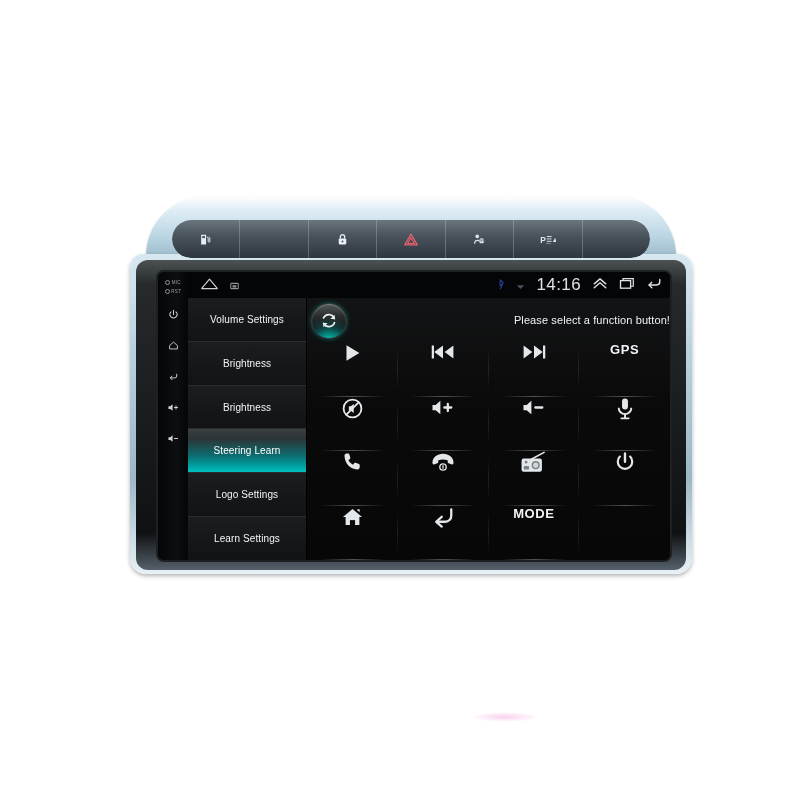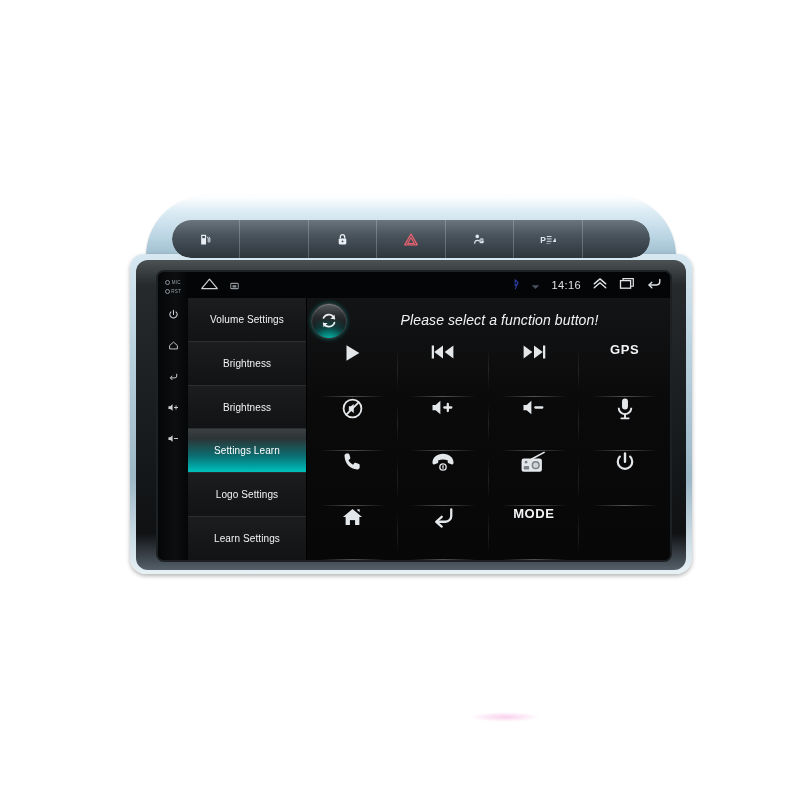--- a/index.html
+++ b/index.html
@@ -79,21 +79,21 @@
   }
   .statusbar{
     height:26px;width:100%;background:#040506;
     display:flex;align-items:center;position:relative;
   }
   .sb-left{display:flex;align-items:center;gap:11px;padding-left:12px;}
   .sb-right{
     position:absolute;right:8px;top:0;height:26px;
     display:flex;align-items:center;gap:11px;
   }
-  .sb-time{color:#dfe3e6;font-size:11px;letter-spacing:.4px;}
+  .sb-time{color:#dfe3e6;font-size:17px;letter-spacing:.4px;}
 
   .content{
     position:absolute;left:0;top:26px;right:0;bottom:0;
     display:flex;
     background:radial-gradient(ellipse at 50% 40%,#1a1b1c 0%,#070708 72%);
   }
 
   
   .sidebar{
     width:118px;flex:0 0 118px;
@@ -125,22 +125,22 @@
   .sync-btn{
     position:absolute;left:4px;top:5px;width:34px;height:34px;border-radius:50%;
     background:
       radial-gradient(circle at 50% 118%,rgba(0,230,210,.95) 0%,rgba(0,150,145,.35) 38%,rgba(0,0,0,0) 62%),
       linear-gradient(180deg,#55595b 0%,#2a2d2f 35%,#141617 70%,#0a3b3a 100%);
     border:1px solid #3a3e40;
     box-shadow:0 0 4px rgba(0,200,190,.45), inset 0 1px 1px rgba(255,255,255,.25);
     display:flex;align-items:center;justify-content:center;
   }
   .head-title{
-    width:100%;text-align:center;color:#f0f2f3;font-size:14px;
-    padding-left:22px;box-sizing:border-box;letter-spacing:.1px;font-style:italic;
+    width:100%;text-align:right;color:#f0f2f3;font-size:11px;
+    padding-left:22px;box-sizing:border-box;letter-spacing:.1px;
   }
 
   .grid{
     position:absolute;left:0;top:44px;right:0;bottom:0;
     display:grid;grid-template-columns:repeat(4,1fr);grid-template-rows:repeat(4,1fr);
   }
   .cell{
     position:relative;display:flex;align-items:flex-start;justify-content:center;
     color:#e9ebec;
   }
@@ -325,21 +325,21 @@
             <div class="side-item">
               <span>Volume Settings</span>
             </div>
             <div class="side-item">
               <span>Brightness</span>
             </div>
             <div class="side-item">
               <span>Brightness</span>
             </div>
             <div class="side-item selected">
-              <span>Settings Learn</span>
+              <span>Steering Learn</span>
             </div>
             <div class="side-item">
               <span>Logo Settings</span>
             </div>
             <div class="side-item">
               <span>Learn Settings</span>
             </div>
           </div>
 
           <div class="main">

